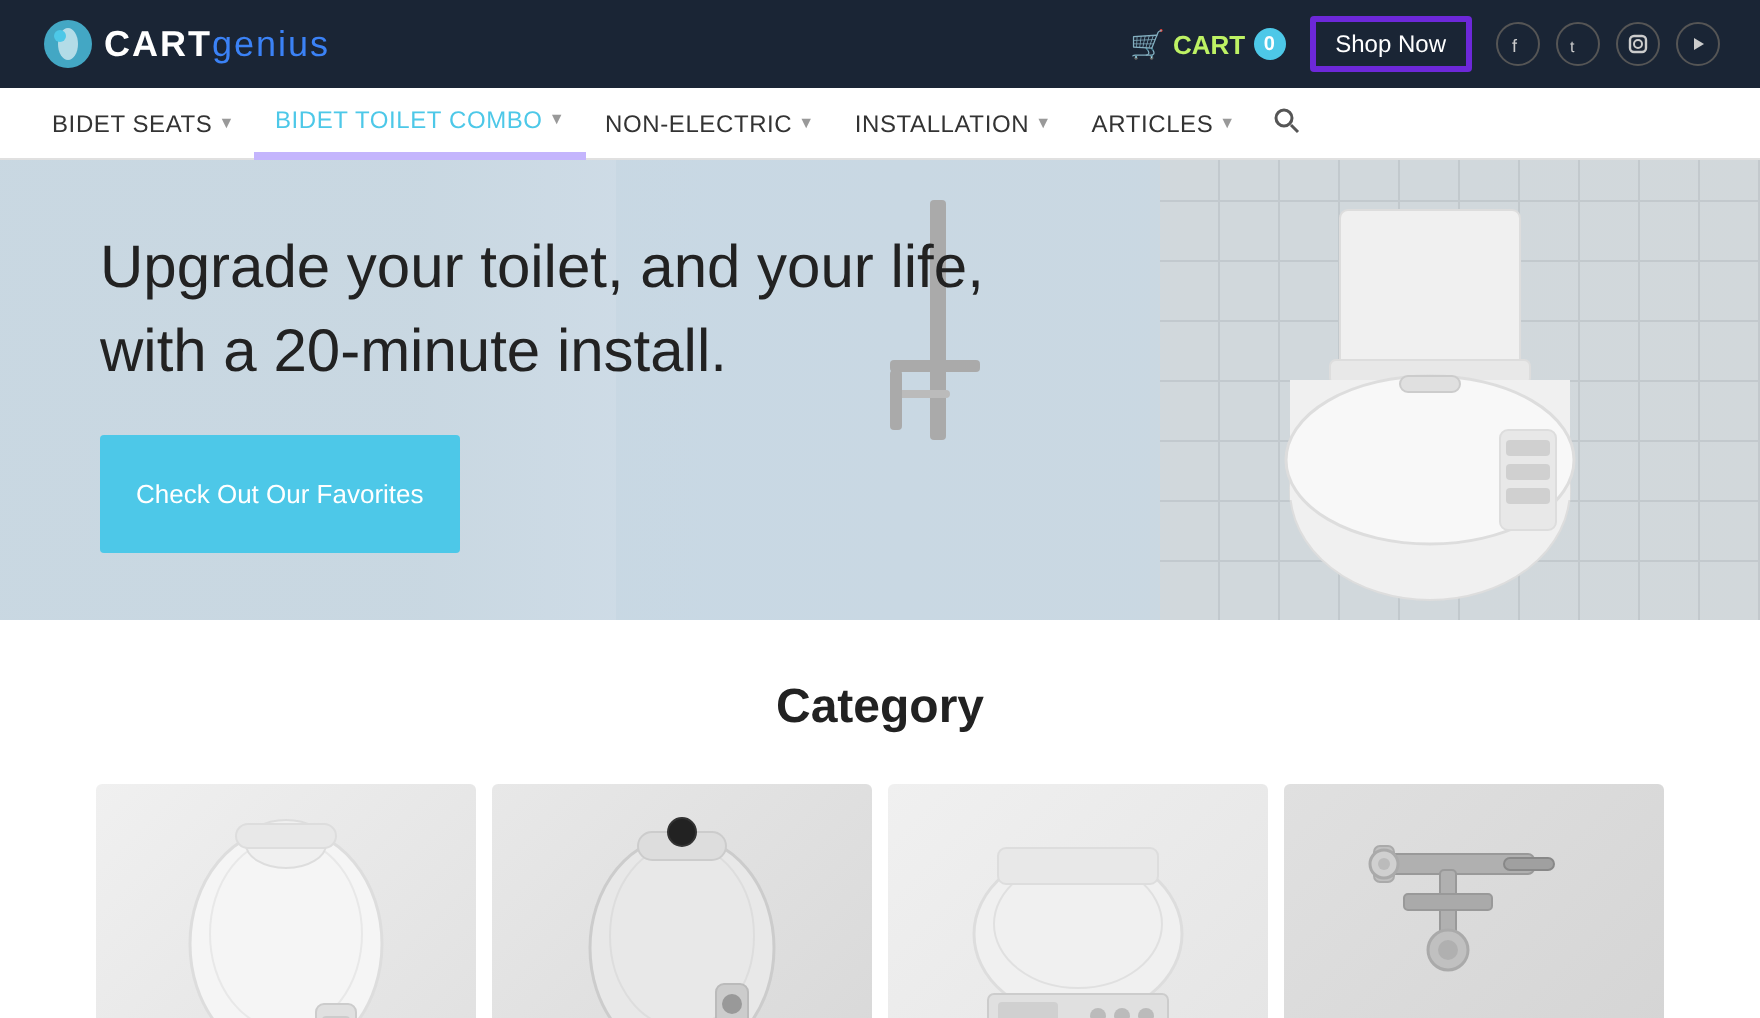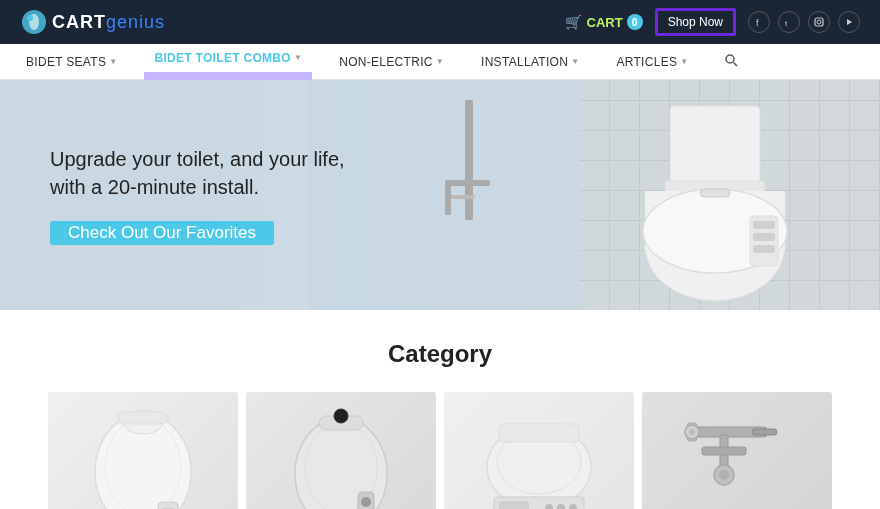--- a/index.html
+++ b/index.html
@@ -85,37 +85,37 @@
     }
 
     
     .nav {
       background: #fff;
       border-bottom: 1px solid #e0e0e0;
       height: 36px;
       display: flex;
       align-items: center;
       padding: 0 16px;
-      gap: 17px;
+      gap: 0;
     }
     .nav-item {
       display: flex;
       align-items: center;
       gap: 3px;
       padding: 0 10px;
       height: 36px;
       font-size: 12px;
       color: #333;
       cursor: pointer;
       font-weight: 500;
       text-transform: uppercase;
       letter-spacing: 0.3px;
       white-space: nowrap;
     }
-    .nav-item.active { color: #4dc8e8; border-bottom: 8px solid #c4b5fd; font-weight: bold; }
+    .nav-item.active { color: #4dc8e8; border-bottom: 4px solid #c4b5fd; }
     .nav-arrow {
       font-size: 8px;
       color: #999;
     }
     .nav-search {
       padding: 0 8px;
       color: #555;
       cursor: pointer;
       font-size: 14px;
     }
@@ -137,32 +137,32 @@
       background: linear-gradient(to right, rgba(200,215,225,0.9) 60%, transparent);
     }
     .hero-content {
       position: absolute;
       left: 50px;
       top: 50%;
       transform: translateY(-50%);
       z-index: 10;
     }
     .hero-title {
-      font-size: 20px;
+      font-size: 30px;
       font-weight: 400;
       color: #222;
       line-height: 1.4;
       margin-bottom: 20px;
     }
     .hero-btn {
       background: #4dc8e8;
       color: #fff;
       border: none;
-      padding: 2px 18px;
-      font-size: 17px;
+      padding: 22px 18px;
+      font-size: 13px;
       cursor: pointer;
       border-radius: 2px;
       font-weight: 500;
     }
 
     
     .tiles-section {
       background: #fff;
       padding: 30px 0 20px;
       text-align: center;

